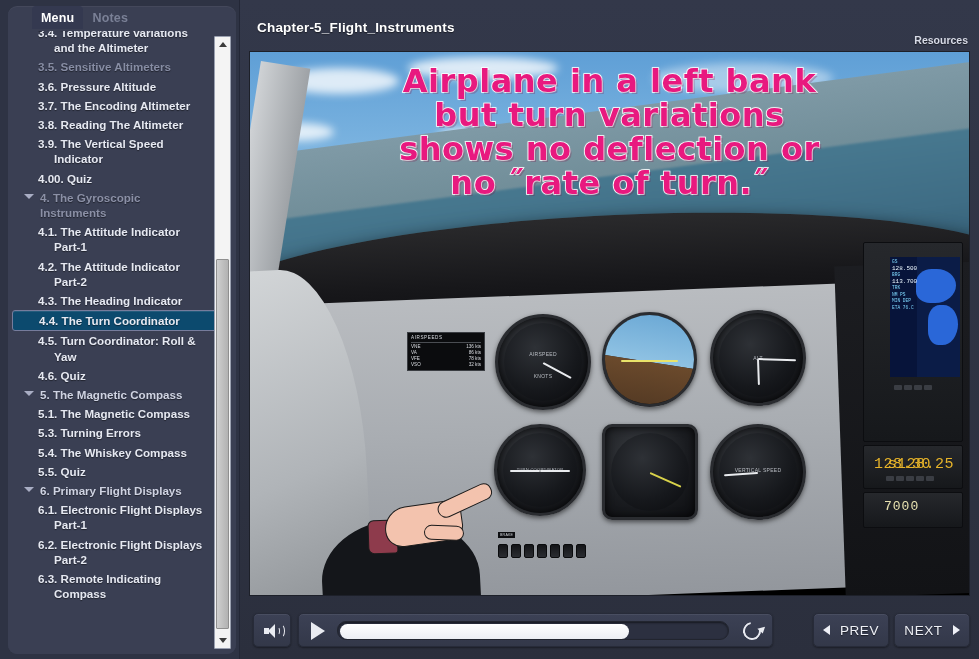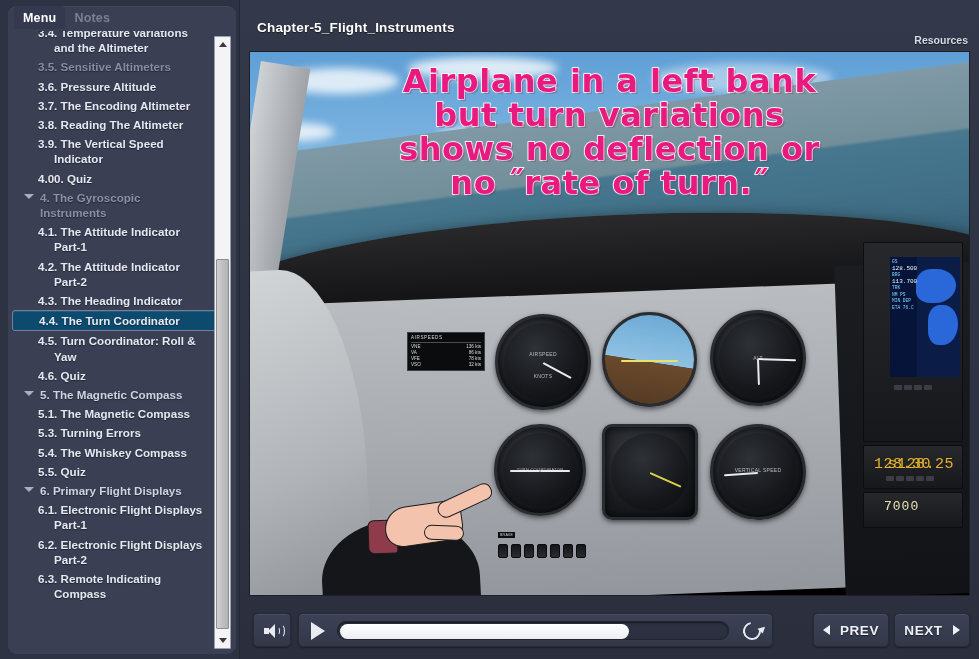--- a/index.html
+++ b/index.html
@@ -33,21 +33,21 @@
     width: 228px; height: 648px;
     background: #3a3f53;
     border-radius: 9px;
     box-shadow: inset 0 1px 0 rgba(255,255,255,0.05);
     overflow: hidden;
   }
 
   
   #tabs {
     position: absolute;
-    left: 0; top: 0;
+    left: 18px; top: 0;
     width: 233px; height: 26px;
     display: flex;
     align-items: flex-start;
     padding-left: 6px;
     z-index: 6;
   }
   .tab {
     font-size: 12.5px;
     font-weight: bold;
     padding: 5px 9px 4px 9px;
@@ -550,21 +550,21 @@
 
   .nav-btn {
     position: absolute;
     inset: 0;
     display: flex;
     align-items: center;
     justify-content: center;
     gap: 10px;
     color: #eef0f6;
     font-size: 13.5px;
-    font-weight: bold;
+    font-weight: normal;
     letter-spacing: 0.6px;
     cursor: pointer;
     text-shadow: 0 1px 1px rgba(0,0,0,0.55);
   }
   .chev {
     width: 0; height: 0;
     border-top: 5px solid transparent;
     border-bottom: 5px solid transparent;
   }
   .chev.left  { border-right: 7px solid #eef0f6; }

